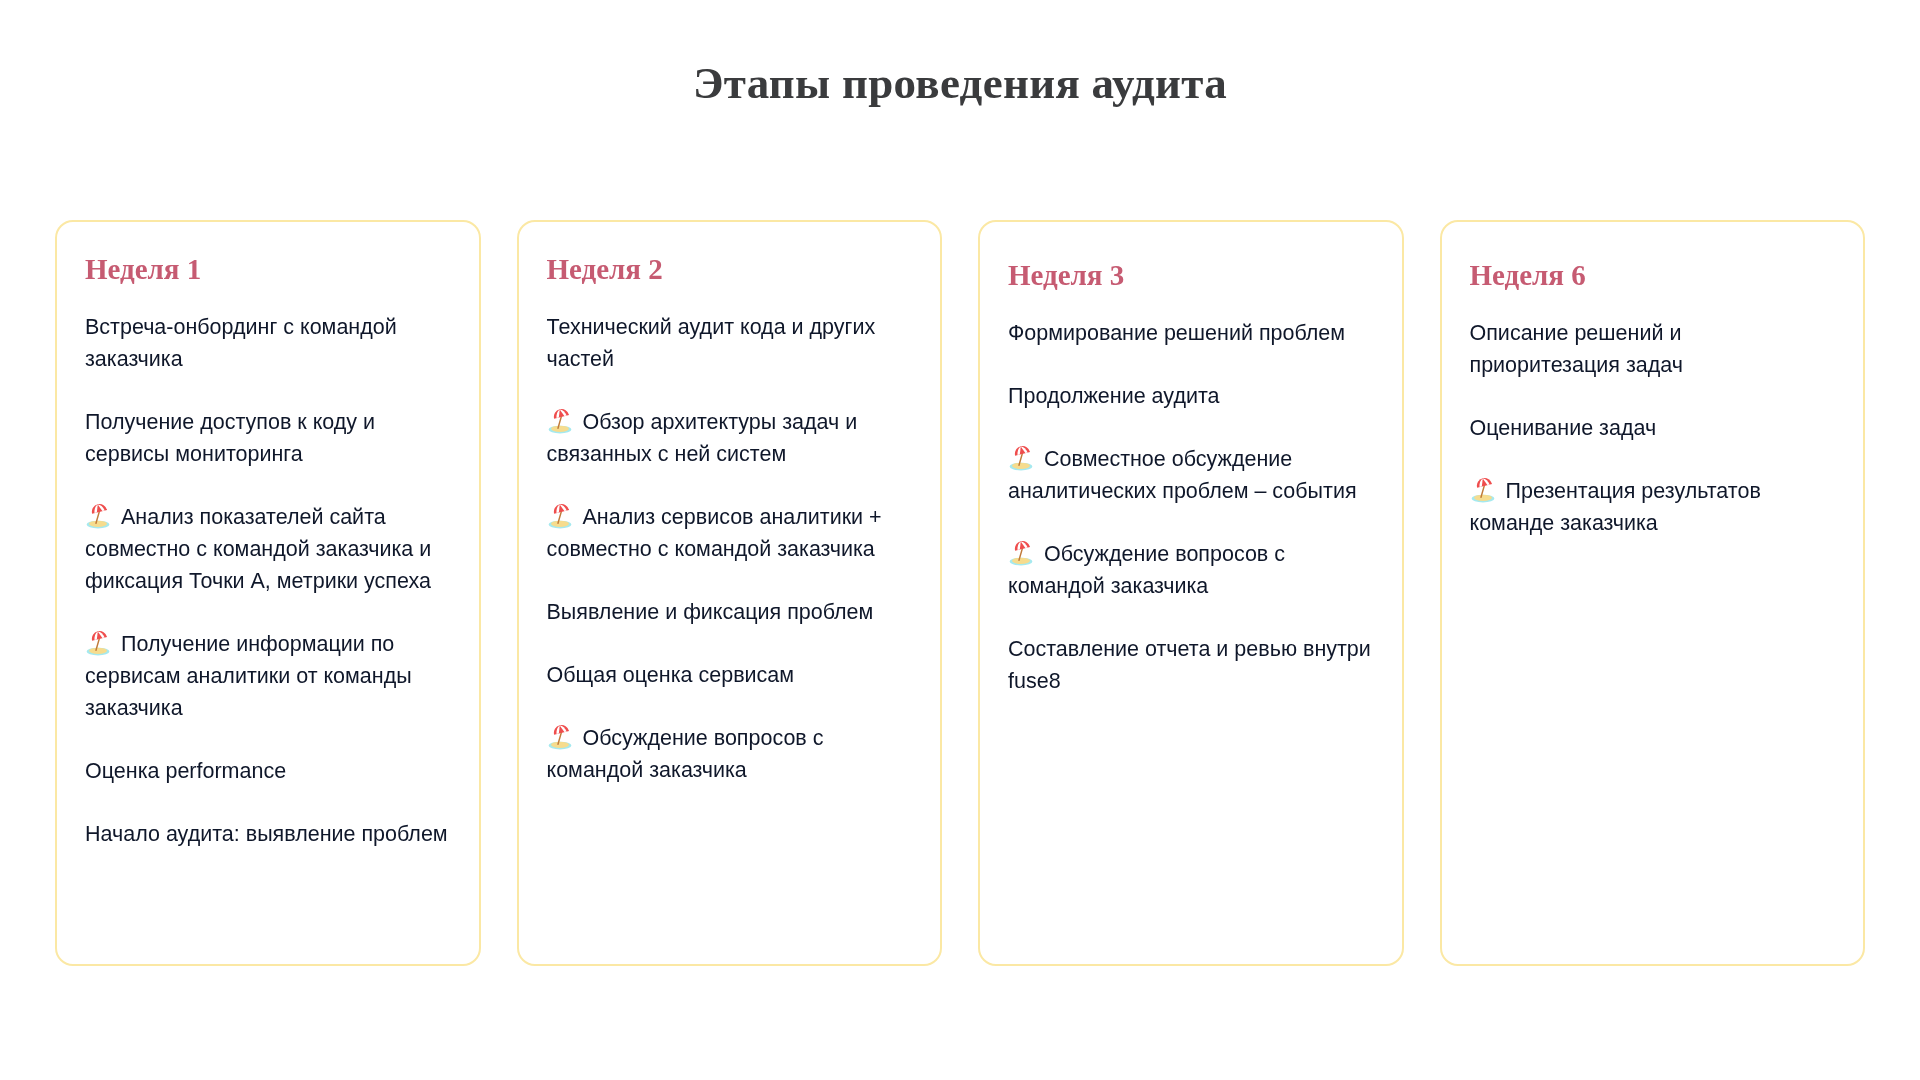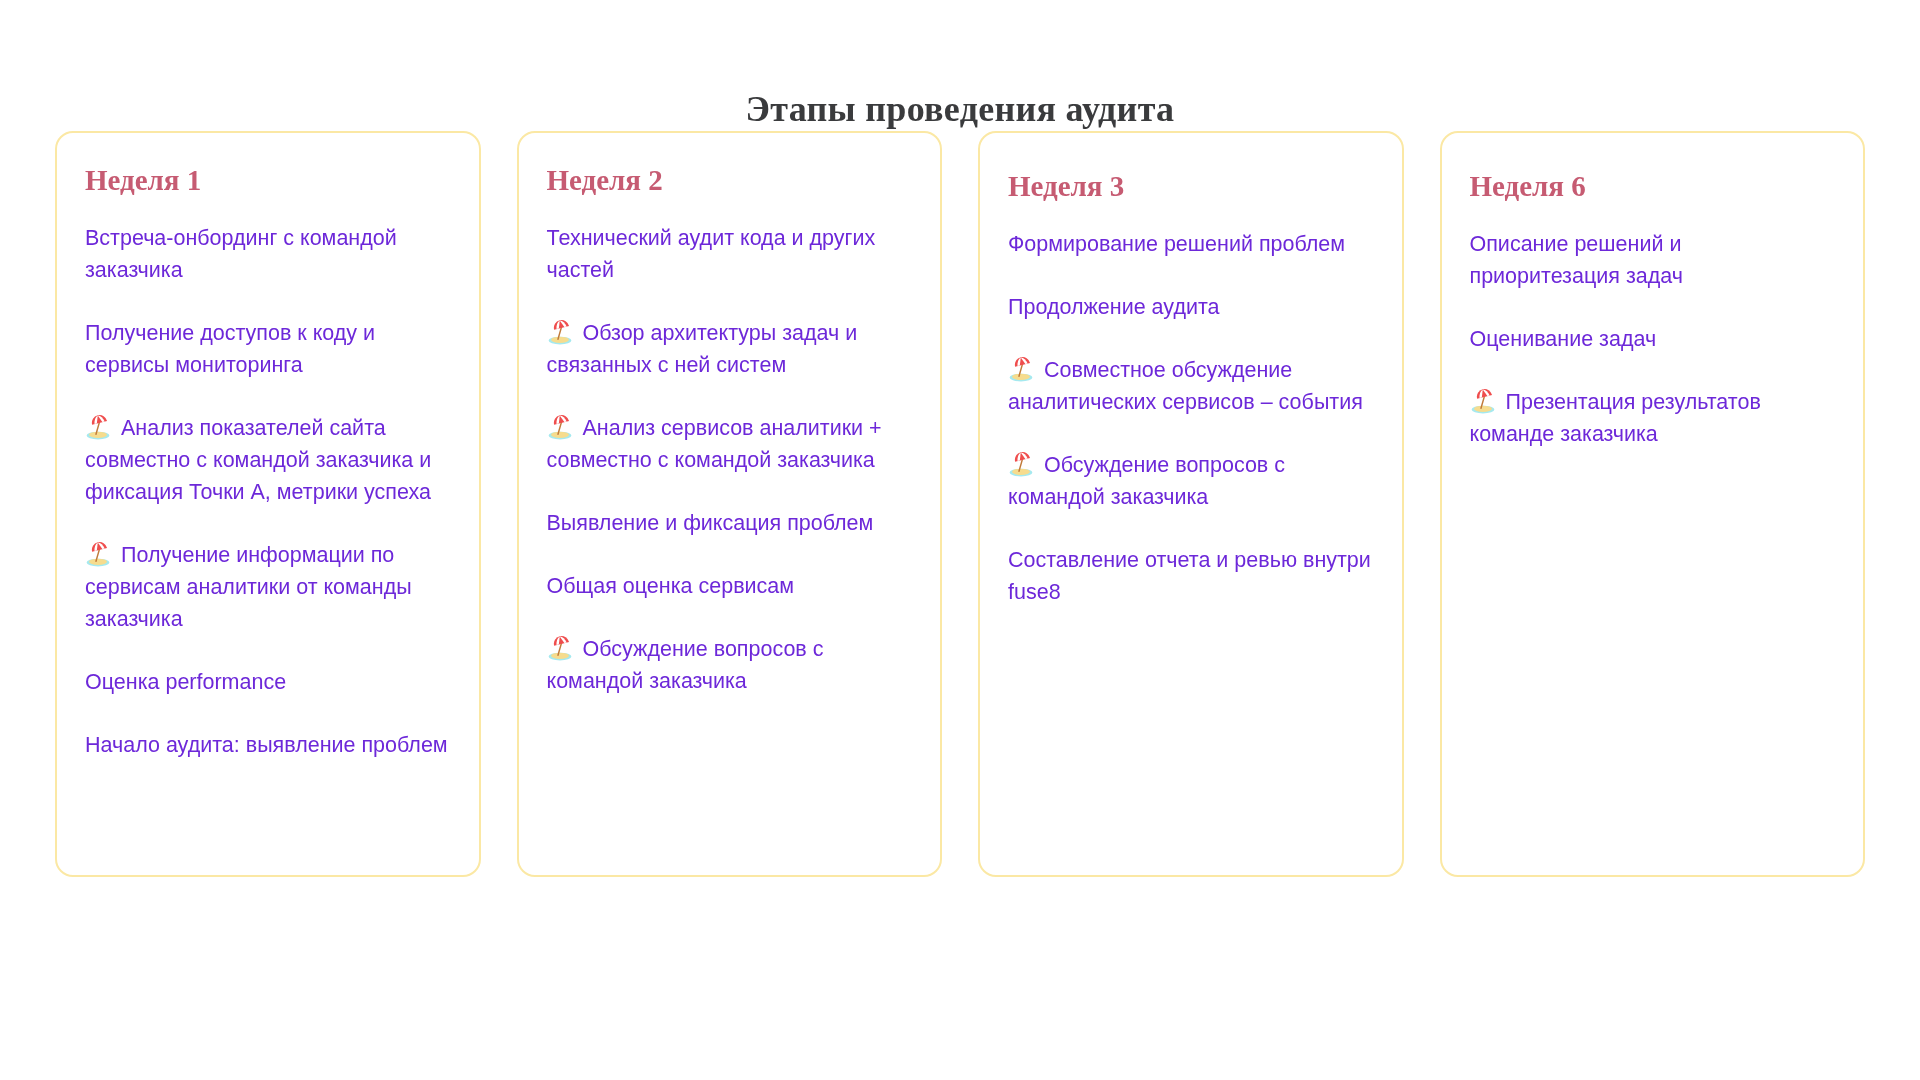--- a/index.html
+++ b/index.html
@@ -10,34 +10,35 @@
   }
   .page {
     position: relative;
     width: 1920px;
     height: 1080px;
     background: #ffffff;
     overflow: hidden;
   }
   .page-title {
     margin: 0;
-    padding-top: 88px;
+    padding-top: 56px;
     text-align: center;
     font-family: "Liberation Serif", "DejaVu Serif", serif;
     font-weight: 700;
-    font-size: 36px;
+    font-size: 45px;
     line-height: 1.2;
     color: #3a3b3d;
     letter-spacing: 0.3px;
   }
   .cards-row {
     display: flex;
     align-items: stretch;
     gap: 36px;
     padding: 0 55px;
+    margin-top: 110px;
     height: 746px;
     box-sizing: border-box;
   }
   .card {
     flex: 1 1 0;
     box-sizing: border-box;
     background: #ffffff;
     border: 2.5px solid #fbe8a4;
     border-radius: 18px;
     padding: 30px 28px 30px 28px;
@@ -51,21 +52,21 @@
     color: #c65b72;
   }
   .card:nth-child(3) .card-title,
   .card:nth-child(4) .card-title {
     padding-top: 6px;
   }
   .card-body .item {
     margin: 0 0 31px 0;
     font-size: 21.5px;
     line-height: 32px;
-    color: #6d28d9;
+    color: #0f172a;
   }
   .card-body .item:last-child { margin-bottom: 0; }
   .emoji {
     display: inline-block;
     width: 26px;
     height: 26px;
     vertical-align: -5px;
     margin-right: 4px;
   }
   .emoji svg { width: 100%; height: 100%; display: block; }
@@ -152,21 +153,21 @@
           <p class="item"><span>Продолжение аудита</span></p>
           <p class="item"><span class="emoji"><svg viewBox="0 0 32 32" xmlns="http://www.w3.org/2000/svg" aria-hidden="true">
                 <ellipse cx="16" cy="26.5" rx="14" ry="4.8" fill="#a5e9ef"></ellipse>
                 <ellipse cx="16" cy="25.6" rx="11" ry="3.9" fill="#f6dc8e"></ellipse>
                 <path d="M18.5 7.5 L13.5 25" stroke="#c07a3a" stroke-width="1.8" stroke-linecap="round"></path>
                 <g transform="rotate(-14 17 9)">
                   <path d="M8 11 A9.5 9.5 0 0 1 27 11 Z" fill="#ef4d4d"></path>
                   <path d="M17.5 1.6 L14 11 L11 11 C12 6 14 2.8 17.5 1.6 Z" fill="#ffffff"></path>
                   <path d="M17.5 1.6 L21 11 L24 11 C23 6 21 2.8 17.5 1.6 Z" fill="#ffffff"></path>
                 </g>
-              </svg></span> <span>Совместное обсуждение аналитических сервисов – события</span></p>
+              </svg></span> <span>Совместное обсуждение аналитических проблем – события</span></p>
           <p class="item"><span class="emoji"><svg viewBox="0 0 32 32" xmlns="http://www.w3.org/2000/svg" aria-hidden="true">
                 <ellipse cx="16" cy="26.5" rx="14" ry="4.8" fill="#a5e9ef"></ellipse>
                 <ellipse cx="16" cy="25.6" rx="11" ry="3.9" fill="#f6dc8e"></ellipse>
                 <path d="M18.5 7.5 L13.5 25" stroke="#c07a3a" stroke-width="1.8" stroke-linecap="round"></path>
                 <g transform="rotate(-14 17 9)">
                   <path d="M8 11 A9.5 9.5 0 0 1 27 11 Z" fill="#ef4d4d"></path>
                   <path d="M17.5 1.6 L14 11 L11 11 C12 6 14 2.8 17.5 1.6 Z" fill="#ffffff"></path>
                   <path d="M17.5 1.6 L21 11 L24 11 C23 6 21 2.8 17.5 1.6 Z" fill="#ffffff"></path>
                 </g>
               </svg></span> <span>Обсуждение вопросов с командой заказчика</span></p>

